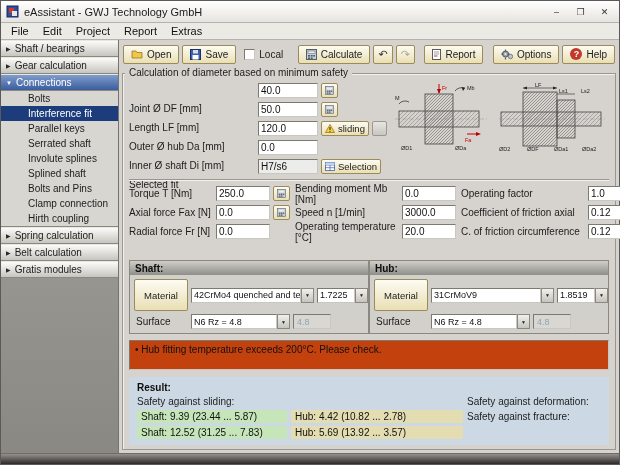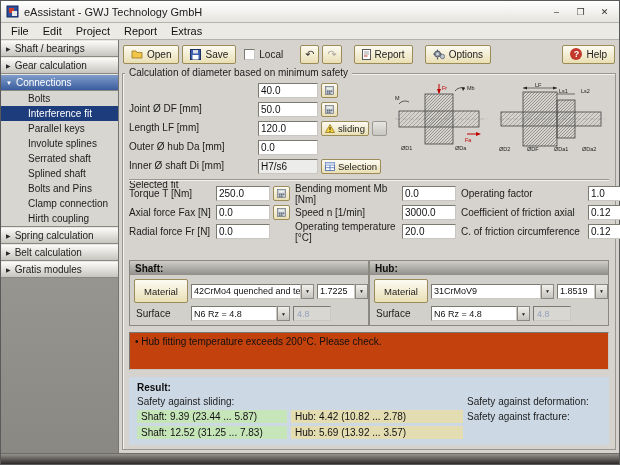--- a/index.html
+++ b/index.html
@@ -59,21 +59,21 @@
   .loadcol{display:flex;flex-direction:column;gap:2px;}
   .l1{width:84px;flex:0 0 84px;font-size:10px;color:#1c1c1c;}
   .l2{width:104px;flex:0 0 104px;font-size:10px;color:#1c1c1c;}
   .l3{width:124px;flex:0 0 124px;font-size:10px;color:#1c1c1c;}
   
   .panels{display:flex;margin-top:20px;}
   .panel{flex:1;border:1px solid #8a8880;min-width:0;}
   .panel-header{height:14px;background:linear-gradient(#cfcdc8,#908e89);display:flex;align-items:center;padding-left:5px;font-size:10px;font-weight:bold;color:#0d0d0d;}
   .panel-body{background:#d2d0cb;padding:4px 4px;display:flex;flex-direction:column;gap:3px;}
   .prow{display:flex;align-items:center;gap:3px;}
-  .mat-btn{width:54px;flex:0 0 54px;height:24px;border:1px solid #9b8b58;border-radius:2px;background:linear-gradient(#fdfbf2,#e9dfb4);font-size:9.5px;color:#1c1c1c;display:flex;align-items:center;justify-content:center;cursor:default;}
+  .mat-btn{width:54px;flex:0 0 54px;height:32px;border:1px solid #9b8b58;border-radius:2px;background:linear-gradient(#fdfbf2,#e9dfb4);font-size:9.5px;color:#1c1c1c;display:flex;align-items:center;justify-content:center;cursor:default;}
   .surf-lbl{width:54px;flex:0 0 54px;font-size:10px;color:#1c1c1c;padding-left:2px;}
   .combo{display:flex;align-items:stretch;height:15px;}
   .combo-text{border:1px solid;border-color:#7b7a70 #c9c7c1 #c9c7c1 #7b7a70;background:#fff;font-size:9px;color:#111;padding:0 2px;display:flex;align-items:center;white-space:nowrap;overflow:hidden;}
   .ct-mat{width:110px;}
   .ct-num{width:38px;}
   .ct-surf{width:86px;}
   .combo-btn{width:13px;border:1px solid #8a8880;background:linear-gradient(#f2f0eb,#c6c4bf);display:flex;align-items:center;justify-content:center;font-size:5px;color:#222;cursor:default;}
   .dis-input{width:38px;height:15px;border:1px solid;border-color:#7b7a70 #c9c7c1 #c9c7c1 #7b7a70;background:#d9d7d2;font-size:9px;color:#93a2bc;display:flex;align-items:center;padding:0 3px;}
   
   .msgbox{margin-top:6px;height:46px;background:#c2410c;border:1px solid;border-color:#7b7a70 #c9c7c1 #c9c7c1 #7b7a70;padding:3px 5px;font-size:10px;color:#111;overflow:hidden;}
@@ -130,22 +130,22 @@
         <span>Gear calculation</span>
       </div>
       <div class="side-header connections">
         <span class="arr">▼</span>
         <span>Connections</span>
       </div>
       <div class="side-items">
         <div class="side-item">Bolts</div>
         <div class="side-item selected">Interference fit</div>
         <div class="side-item">Parallel keys</div>
+        <div class="side-item">Serrated shaft</div>
         <div class="side-item">Involute splines</div>
-        <div class="side-item">Serrated shaft</div>
         <div class="side-item">Splined shaft</div>
         <div class="side-item">Bolts and Pins</div>
         <div class="side-item">Clamp connection</div>
         <div class="side-item">Hirth coupling</div>
       </div>
       <div class="side-header">
         <span class="arr">▶</span>
         <span>Spring calculation</span>
       </div>
       <div class="side-header">
@@ -174,20 +174,32 @@
               <rect x="3" y="1" width="5" height="3.5" fill="#d8dde8"></rect>
               <rect x="2.5" y="6" width="6" height="4.5" fill="#fff"></rect>
             </svg>
           <span>Save</span>
         </div>
         <div class="local-wrap">
           <span class="checkbox"></span>
           <span class="lbl">Local</span>
         </div>
         <span class="gap"></span>
+        <div class="tbtn">
+          <svg width="11" height="11">
+              <rect x="0.5" y="0.5" width="10" height="10" fill="#c9cdd6" stroke="#55606e"></rect>
+              <rect x="2" y="2" width="7" height="2.5" fill="#e9f0e6" stroke="#55606e" stroke-width="0.5"></rect>
+              <rect x="2" y="6" width="2" height="1.6" fill="#55606e"></rect>
+              <rect x="4.7" y="6" width="2" height="1.6" fill="#55606e"></rect>
+              <rect x="7.3" y="6" width="1.7" height="1.6" fill="#55606e"></rect>
+              <rect x="2" y="8.4" width="2" height="1.6" fill="#55606e"></rect>
+              <rect x="4.7" y="8.4" width="2" height="1.6" fill="#55606e"></rect>
+            </svg>
+          <span>Calculate</span>
+        </div>
         <div class="tbtn small">
           <span class="glyph">↶</span>
         </div>
         <div class="tbtn small">
           <span class="glyph disabled">↷</span>
         </div>
         <span class="gap"></span>
         <div class="tbtn">
           <svg width="9" height="11">
               <rect x="0.5" y="0.5" width="8" height="10" fill="#fff" stroke="#5a5a5a"></rect>

